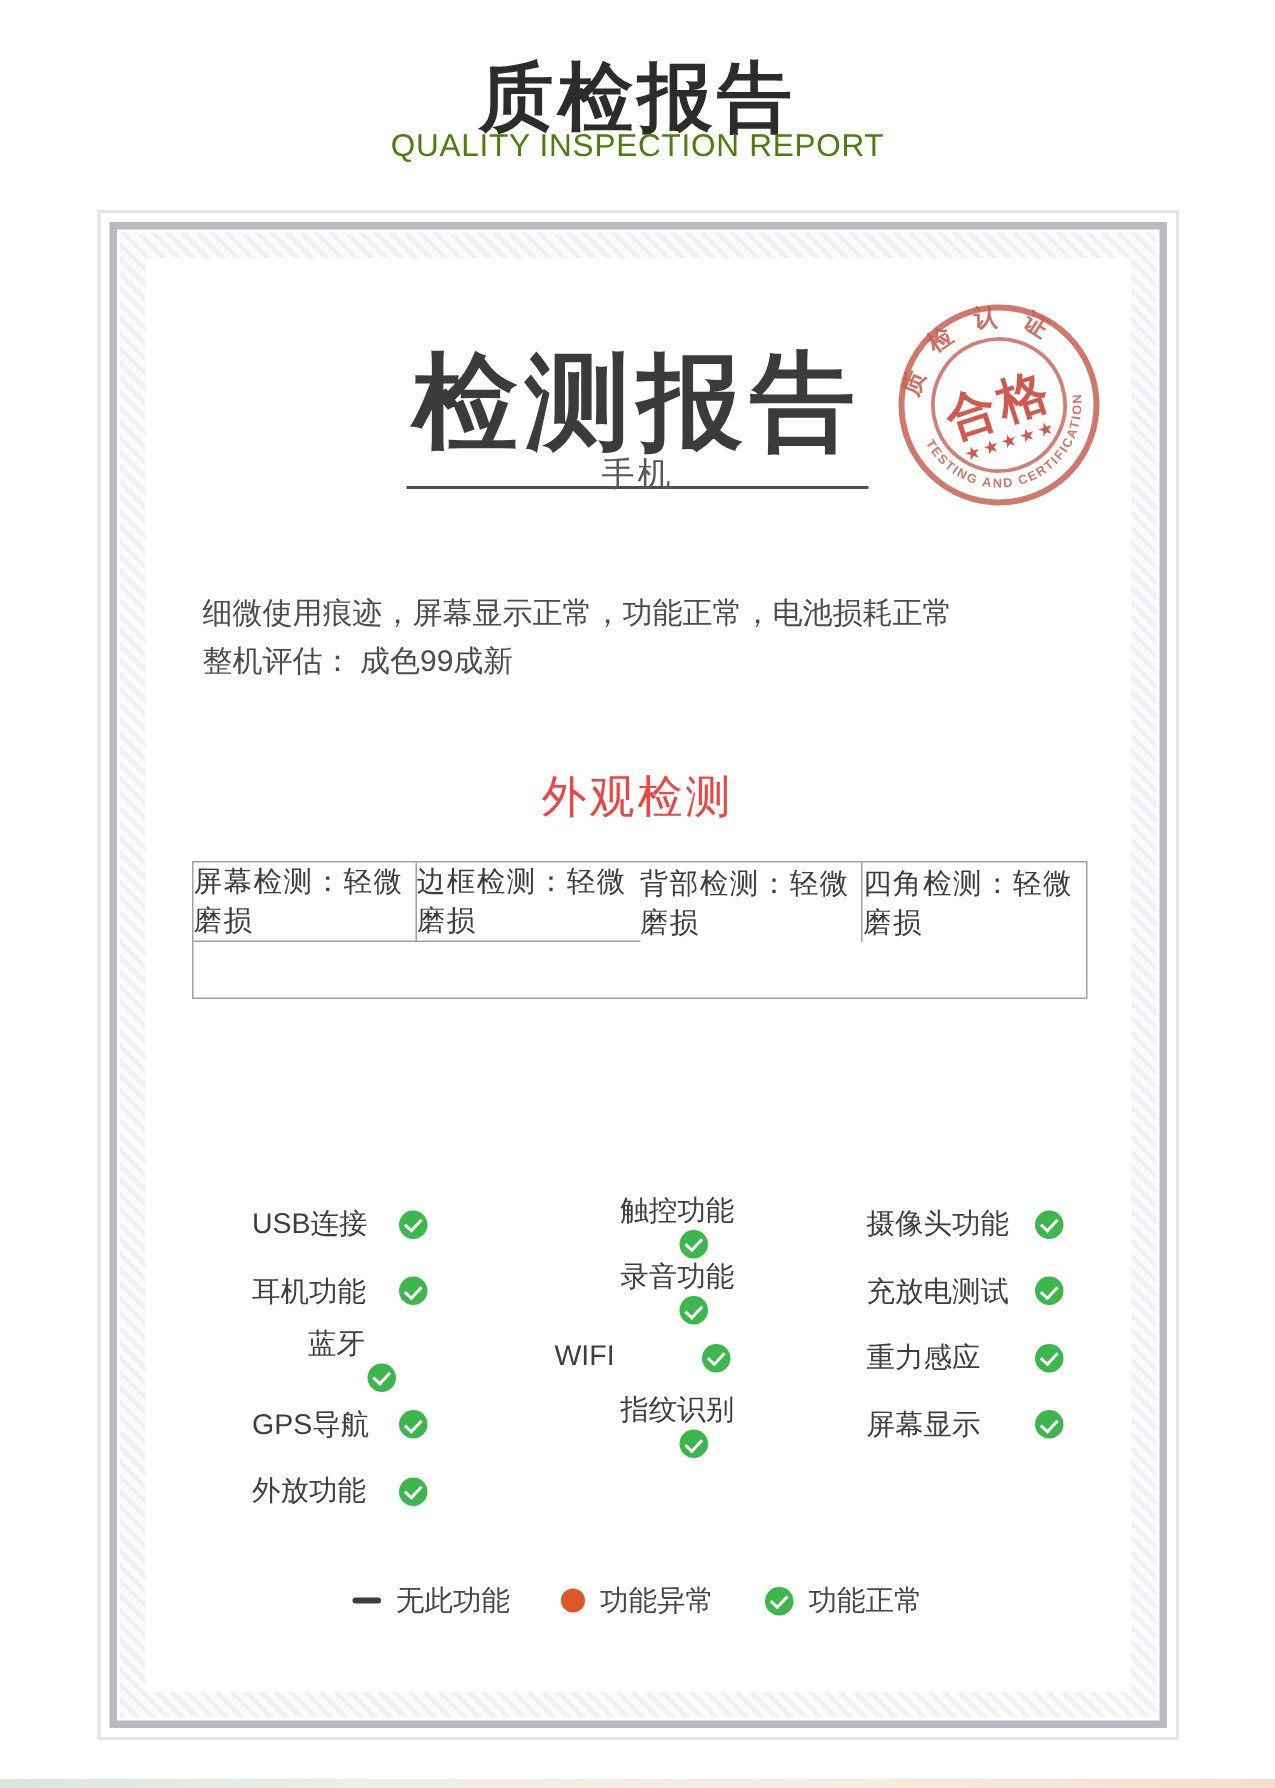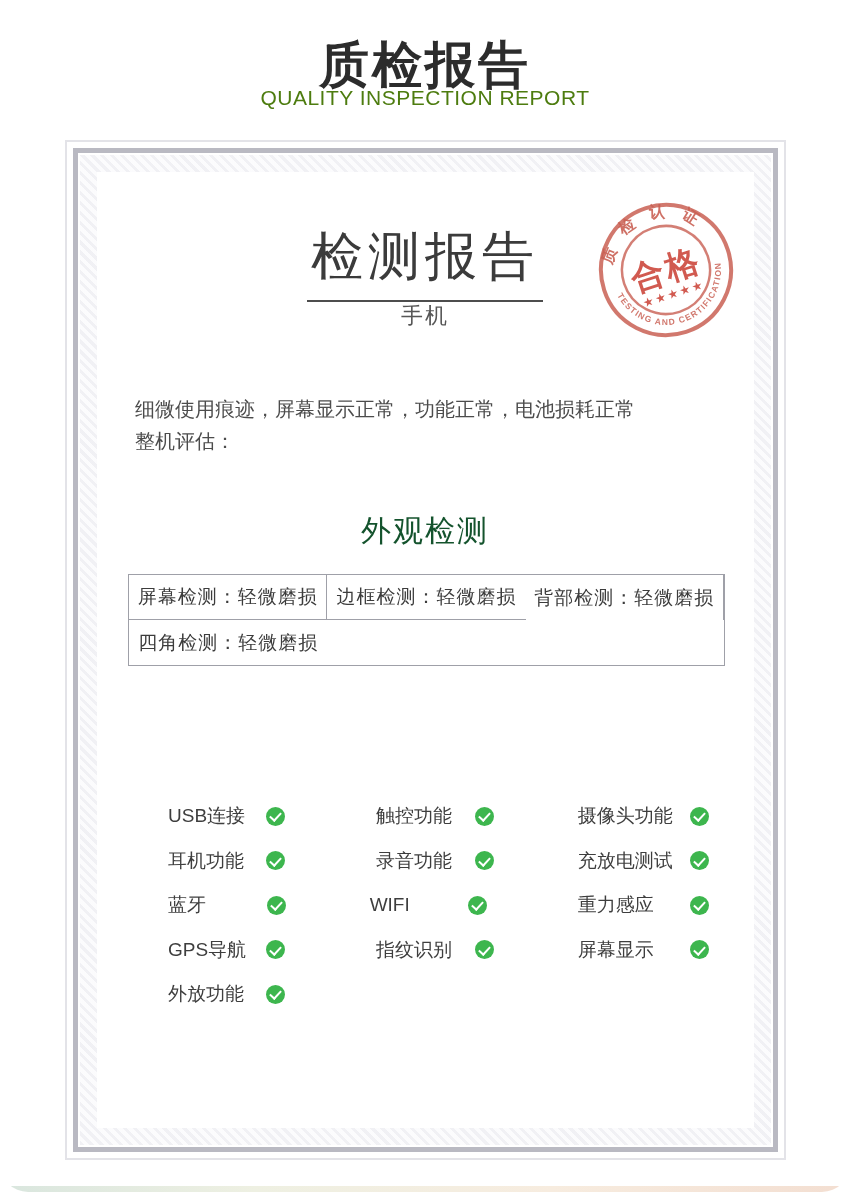--- a/index.html
+++ b/index.html
@@ -1,72 +1,72 @@
 <!DOCTYPE html>
 <html><head>
 <meta charset="utf-8">
 <style>
   * { margin:0; padding:0; box-sizing:border-box; }
   html,body { background:#ffffff; }
   body { font-family:"Liberation Sans", sans-serif; }
-  .page { position:relative; width:850px; height:1192px; background:#ffffff; overflow:hidden; margin:0 auto;border-radius:28px; }
+  .page { position:relative; width:850px; height:1192px; background:#ffffff; overflow:hidden; margin:0 auto; }
 
   
   .main-title { position:absolute; top:32px; left:0; width:100%; text-align:center;
     font-size:50px; font-weight:700; color:#2c2c2c; letter-spacing:3px; }
   .main-subtitle { position:absolute; top:86px; left:0; width:100%; text-align:center;
     font-size:21px; font-weight:400; color:#4d7c0f; letter-spacing:0.5px; }
 
   
   .frame { position:absolute; left:65px; top:140px; width:721px; height:1020px;
     border:2px solid #e3e3e8; background:#fff; }
   .frame-gray { position:absolute; inset:6px; border:5px solid #b9b9c2; }
   .frame-deco { position:absolute; inset:13px;
     background:repeating-linear-gradient(45deg,#ececf1 0px,#ececf1 3px,#fafafc 3px,#fafafc 7px);
     opacity:.75; }
   .frame-white { position:absolute; inset:30px; background:#ffffff; }
 
   
   .report-title-wrap { position:absolute; top:222px; left:0; width:100%; text-align:center; }
-  .report-title { display:inline-block; font-size:52px; font-weight:400; color:#3b3b3b;
+  .report-title { display:inline-block; font-size:70px; font-weight:700; color:#3b3b3b;
     letter-spacing:5px; padding:0 4px 8px 4px; border-bottom:2px solid #4d4d4d; }
   .device-name { position:absolute; top:301px; left:0; width:100%; text-align:center;
     font-size:22px; color:#565656; letter-spacing:2px; }
 
   
   .stamp { position:absolute; left:596px; top:200px; width:140px; height:140px; opacity:.88; }
 
   
   .summary { position:absolute; left:135px; top:393px; width:600px; }
   .summary-row { display:flex; line-height:32px; font-size:20px; color:#4c4c4c; }
   .summary-label { flex:none; width:105px; }
   .summary-value { flex:1; }
 
   
   .section-title { position:absolute; left:0; width:100%; text-align:center;
-    font-size:30px; font-weight:500; color:#14532d; letter-spacing:2px; }
+    font-size:30px; font-weight:500; color:#ef4444; letter-spacing:2px; }
   .appearance-title { top:511px; }
   .functions-title { top:730px; }
 
   
   .appear-table { position:absolute; left:128px; top:574px; width:597px; height:92px;
-    display:grid; grid-template-columns:1fr 1fr 1fr; grid-template-rows:1fr 1fr;
+    display:grid; grid-template-columns:1fr 1fr 1fr 1fr; grid-template-rows:1fr 1fr;
     border:1px solid #9fa0a8; }
   .appear-cell { display:flex; align-items:center; justify-content:center;
     font-size:19px; font-weight:500; color:#3c3c3c; letter-spacing:1px;
     border-right:1px solid #9fa0a8; border-bottom:1px solid #9fa0a8; }
   .appear-cell:nth-child(2n) { border-right:none; }
   .appear-cell:nth-child(n+3) { border-bottom:none; }
 
   
   .func-grid { position:absolute; left:140px; top:803px; width:600px; }
   .func-row { display:flex; height:26px; margin-bottom:18.5px; align-items:center; }
   .func-cell { display:flex; align-items:center;margin-left:28px; }
   .func-cell.c1 { width:222px; }
-  .func-cell.c2 { width:214px; }
+  .func-cell.c2 { width:214px;flex-direction:column; }
   .func-cell.c3 { width:200px; }
   .func-label { font-size:19px; font-weight:500; color:#3e3e3e; }
   .c1 .func-label { width:98px; }
   .c2 .func-label { width:99px; }
   .c3 .func-label { width:112px; }
 
   .check-icon { position:relative; display:inline-block; width:19px; height:19px;
     border-radius:50%; background:#3db64e; flex:none; }
   .check-icon::after { content:''; position:absolute; left:6px; top:3.5px;
     width:5px; height:9px; border:solid #ffffff; border-width:0 2.4px 2.4px 0;
@@ -121,20 +121,21 @@
       </g>
     </svg>
   </div>
 
   <div class="summary">
     <div class="summary-row">
       <span class="summary-value">细微使用痕迹，屏幕显示正常，功能正常，电池损耗正常</span>
     </div>
     <div class="summary-row">
       <span class="summary-label">整机评估：</span>
+      <span class="summary-value">成色99成新</span>
     </div>
   </div>
 
   <div class="section-title appearance-title">外观检测</div>
   <div class="appear-table">
     <div class="appear-cell">屏幕检测：轻微磨损</div>
     <div class="appear-cell">边框检测：轻微磨损</div>
     <div class="appear-cell">背部检测：轻微磨损</div>
     <div class="appear-cell">四角检测：轻微磨损</div>
   </div>
@@ -199,16 +200,30 @@
     </div>
     <div class="func-row">
       <div class="func-cell c1">
         <span class="func-label">外放功能</span>
         <span class="check-icon"></span>
       </div>
       <div class="func-cell c3"></div>
     </div>
   </div>
 
+  <div class="legend">
+    <div class="legend-item">
+      <span class="dash-icon"></span>
+      <span>无此功能</span>
+    </div>
+    <div class="legend-item">
+      <span class="orange-dot-icon"></span>
+      <span>功能异常</span>
+    </div>
+    <div class="legend-item">
+      <span class="check-icon"></span>
+      <span>功能正常</span>
+    </div>
+  </div>
 
   <div class="bottom-strip"></div>
 
 </div>
 
 </body></html>

